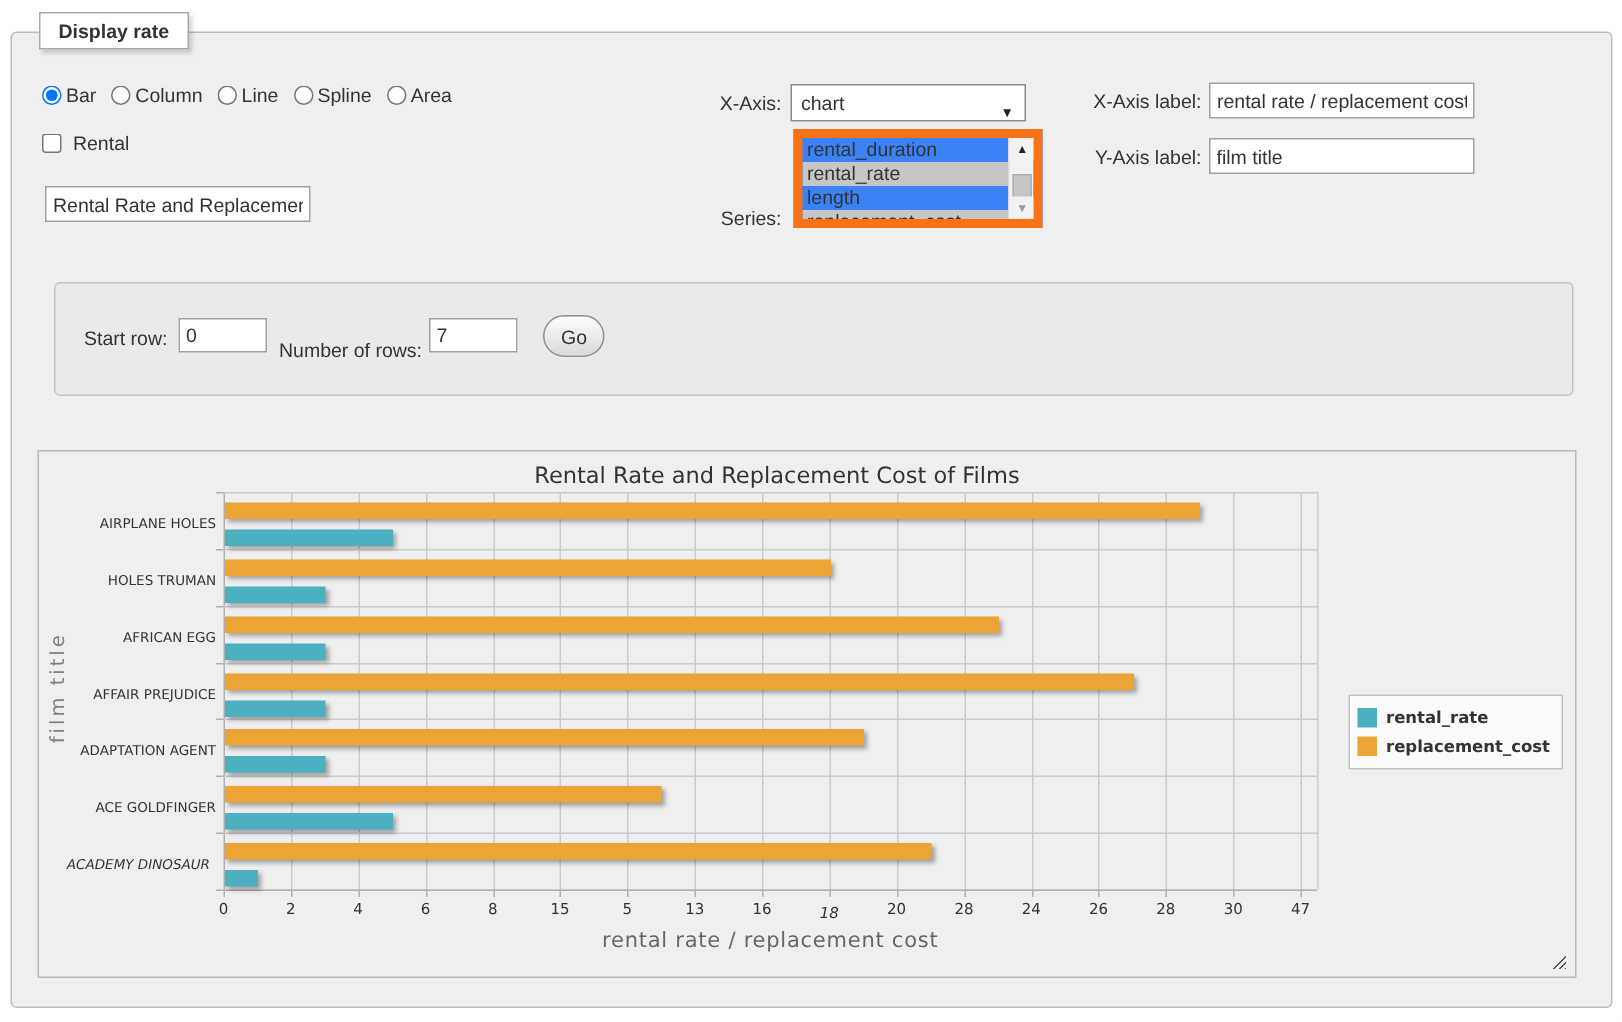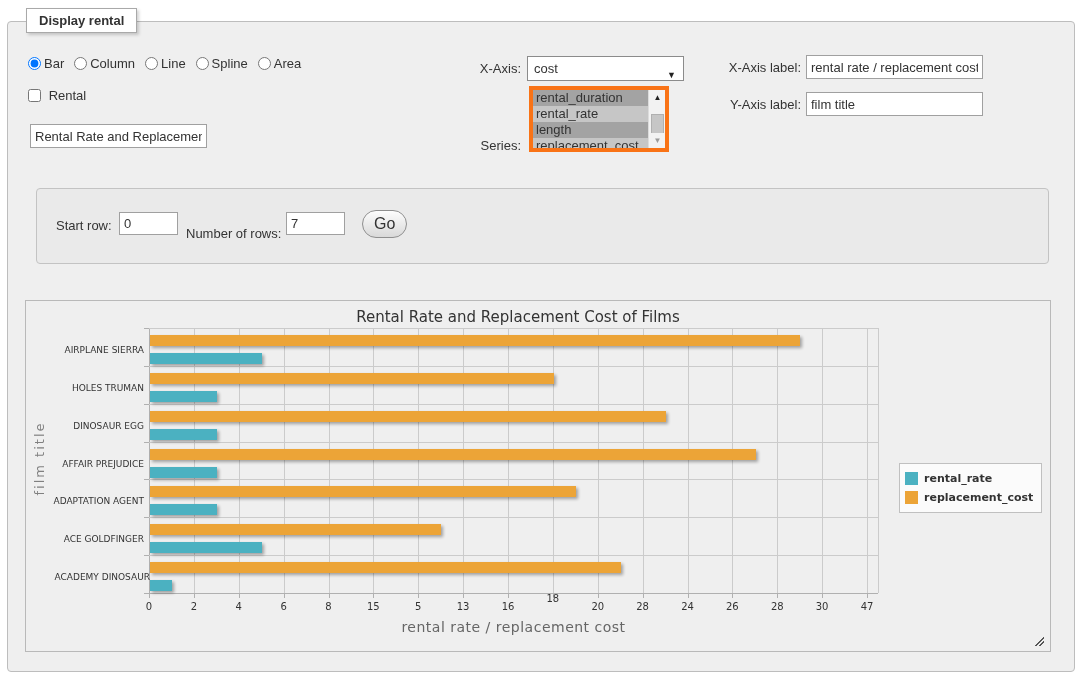--- a/index.html
+++ b/index.html
@@ -27,22 +27,22 @@
 
   .title-input { position: absolute; left: 30px; top: 124px; width: 177px; height: 24px; }
 
   .xaxis-label-text { left: 455px; top: 61px; width: 66px; text-align: right; }
   .x-select { position: absolute; left: 527px; top: 56px; width: 157px; height: 25px;
     background: #fff; border: 1px solid #8b8b8b; font-size: 13px; line-height: 23px;
     padding-left: 6px; cursor: default; }
   .x-select .arrow { position: absolute; right: 7px; top: 7px; font-size: 9px; color: #222; }
 
   .series-label-text { left: 455px; top: 138px; width: 66px; text-align: right; }
-  .series-list { position: absolute; left: 529px; top: 86px; width: 140px; height: 66px;
-    background: #a3a3a3; border: 4px solid #f97316; font-size: 13px; overflow: hidden; }
+  .series-list { position: absolute; left: 529px; top: 86px; width: 166px; height: 66px;
+    background: #3b82f6; border: 6px solid #f97316; font-size: 13px; overflow: hidden; }
   .series-item { height: 16px; line-height: 16px; padding-left: 3px; white-space: nowrap; }
   .series-item.sel { background: #c6c6c6; }
   .series-scroll { position: absolute; right: 0; top: 0; bottom: 0; width: 17px;
     background: #f2f2f2; border-left: 1px solid #dcdcdc; }
   .scroll-btn { position: absolute; left: 0; width: 17px; height: 15px; text-align: center;
     font-size: 8px; line-height: 15px; background: #f2f2f2; }
   .scroll-btn.up { top: 0; color: #222; }
   .scroll-btn.down { bottom: 0; color: #9a9a9a; }
   .scroll-thumb { position: absolute; left: 2px; top: 24px; width: 13px; height: 24px;
     background: #c6c6c6; border: 1px solid #b0b0b0; }
@@ -53,21 +53,21 @@
   .ylabel-input { position: absolute; left: 806px; top: 92px; width: 177px; height: 24px; }
 
   
   .rows-panel { position: absolute; left: 36px; top: 188px; width: 1013px; height: 76px;
     background: #eaeaea; border: 1px solid #c3c3c3; border-radius: 4px; }
   .startrow-label { left: 56px; top: 218px; }
   .startrow-input { position: absolute; left: 119px; top: 212px; width: 59px; height: 23px; }
   .numrows-label { left: 186px; top: 226px; }
   .numrows-input { position: absolute; left: 286px; top: 212px; width: 59px; height: 23px; }
   .go-button { position: absolute; left: 362px; top: 210px; height: 28px; min-width: 39px;
-    border: 1px solid #8f8f8f; border-radius: 14px; font-size: 16px; color: #333;
+    border: 1px solid #8f8f8f; border-radius: 14px; font-size: 13px; color: #333;
     background: linear-gradient(#fdfdfd, #d9d9d9); padding: 0 11px; cursor: pointer;
     font-family: "Liberation Sans", sans-serif; }
 
   
   .chart-box { position: absolute; left: 25px; top: 300px; width: 1026px; height: 352px;
     background: #efefef; border: 1px solid #b9b9b9; }
   .chart-title { position: absolute; left: 0; top: 7px; width: 984px; text-align: center;
     font-size: 15px; color: #333; font-family: "DejaVu Sans", sans-serif; }
   .gridline-v { position: absolute; width: 1px; background: #cbcbcb; }
   .gridline-h { position: absolute; height: 1px; background: #cbcbcb; }
@@ -93,36 +93,36 @@
     font-family: "DejaVu Sans", sans-serif; }
   .resize-handle { position: absolute; right: 6px; bottom: 5px; width: 11px; height: 11px;
     background: repeating-linear-gradient(135deg, #555 0 1px, transparent 1px 3px);
     clip-path: polygon(100% 0, 100% 100%, 0 100%); cursor: se-resize; }
 </style>
 </head>
 <body>
 
 <div class="page">
   <div class="fieldset"></div>
-  <div class="legendbox">Display rental</div>
+  <div class="legendbox">Display rate</div>
 
   <div class="radio-row" id="radio-row"><label><input type="radio" name="chart-type" checked="" style=""><span>Bar</span></label><label><input type="radio" name="chart-type" style=""><span>Column</span></label><label><input type="radio" name="chart-type" style=""><span>Line</span></label><label><input type="radio" name="chart-type" style=""><span>Spline</span></label><label><input type="radio" name="chart-type" style=""><span>Area</span></label></div>
 
   <div class="stacked-row">
     <label>
       <input type="checkbox" id="stacked-cb" style="">
       <span>Rental</span>
     </label>
   </div>
 
   <input type="text" class="title-input" value="Rental Rate and Replacement Cost of Films" style="">
 
   <div class="ctl-label xaxis-label-text">X-Axis:</div>
   <div class="x-select">
-    <span>cost</span>
+    <span>chart</span>
     <span class="arrow">▼</span>
   </div>
 
   <div class="ctl-label series-label-text">Series:</div>
   <div class="series-list" id="series-list">
 
   <div class="series-item">rental_duration</div>
       <div class="series-item sel">rental_rate</div>
       <div class="series-item">length</div>
       <div class="series-item sel">replacement_cost</div>
@@ -183,21 +183,21 @@
       <div class="tick-x" style="left: 392.25px; top: 292px;"></div>
       <div class="xtick-label" style="left: 372.25px; top: 300px;">5</div>
       <div class="gridline-v" style="left: 437.125px; top: 27px; height: 265px;"></div>
       <div class="tick-x" style="left: 437.125px; top: 292px;"></div>
       <div class="xtick-label" style="left: 417.125px; top: 300px;">13</div>
       <div class="gridline-v" style="left: 482px; top: 27px; height: 265px;"></div>
       <div class="tick-x" style="left: 482px; top: 292px;"></div>
       <div class="xtick-label" style="left: 462px; top: 300px;">16</div>
       <div class="gridline-v" style="left: 526.875px; top: 27px; height: 265px;"></div>
       <div class="tick-x" style="left: 526.875px; top: 292px;"></div>
-      <div class="xtick-label" style="left: 506.875px; top: 292px;">18</div>
+      <div class="xtick-label" style="left: 506.875px; top: 303px; font-style: italic;">18</div>
       <div class="gridline-v" style="left: 571.75px; top: 27px; height: 265px;"></div>
       <div class="tick-x" style="left: 571.75px; top: 292px;"></div>
       <div class="xtick-label" style="left: 551.75px; top: 300px;">20</div>
       <div class="gridline-v" style="left: 616.625px; top: 27px; height: 265px;"></div>
       <div class="tick-x" style="left: 616.625px; top: 292px;"></div>
       <div class="xtick-label" style="left: 596.625px; top: 300px;">28</div>
       <div class="gridline-v" style="left: 661.5px; top: 27px; height: 265px;"></div>
       <div class="tick-x" style="left: 661.5px; top: 292px;"></div>
       <div class="xtick-label" style="left: 641.5px; top: 300px;">24</div>
       <div class="gridline-v" style="left: 706.375px; top: 27px; height: 265px;"></div>
@@ -223,35 +223,35 @@
       <div class="tick-y" style="left: 118px; top: 140.571px;"></div>
       <div class="gridline-h" style="left: 123px; top: 178.429px; width: 729px;"></div>
       <div class="tick-y" style="left: 118px; top: 178.429px;"></div>
       <div class="gridline-h" style="left: 123px; top: 216.286px; width: 729px;"></div>
       <div class="tick-y" style="left: 118px; top: 216.286px;"></div>
       <div class="gridline-h" style="left: 123px; top: 254.143px; width: 729px;"></div>
       <div class="tick-y" style="left: 118px; top: 254.143px;"></div>
       <div class="gridline-h" style="left: 123px; top: 292px; width: 729px;"></div>
       <div class="tick-y" style="left: 118px; top: 292px;"></div>
       <div class="axis-line-x" style="left: 123px; top: 292px; width: 729px;"></div>
-      <div class="cat-label" style="left: 6px; top: 44px;">AIRPLANE SIERRA</div>
+      <div class="cat-label" style="left: 6px; top: 44px;">AIRPLANE HOLES</div>
       <div class="bar" style="left: 124px; top: 34px; width: 650.463px; background: rgb(236, 164, 55);"></div>
       <div class="bar" style="left: 124px; top: 52px; width: 111.963px; background: rgb(75, 177, 193);"></div>
       <div class="cat-label" style="left: 6px; top: 81.8571px;">HOLES TRUMAN</div>
       <div class="bar" style="left: 124px; top: 71.8571px; width: 403.651px; background: rgb(236, 164, 55);"></div>
       <div class="bar" style="left: 124px; top: 89.8571px; width: 67.0881px; background: rgb(75, 177, 193);"></div>
-      <div class="cat-label" style="left: 6px; top: 119.714px;">DINOSAUR EGG</div>
+      <div class="cat-label" style="left: 6px; top: 119.714px;">AFRICAN EGG</div>
       <div class="bar" style="left: 124px; top: 109.714px; width: 515.838px; background: rgb(236, 164, 55);"></div>
       <div class="bar" style="left: 124px; top: 127.714px; width: 67.0881px; background: rgb(75, 177, 193);"></div>
       <div class="cat-label" style="left: 6px; top: 157.571px;">AFFAIR PREJUDICE</div>
       <div class="bar" style="left: 124px; top: 147.571px; width: 605.588px; background: rgb(236, 164, 55);"></div>
       <div class="bar" style="left: 124px; top: 165.571px; width: 67.0881px; background: rgb(75, 177, 193);"></div>
       <div class="cat-label" style="left: 6px; top: 195.429px;">ADAPTATION AGENT</div>
       <div class="bar" style="left: 124px; top: 185.429px; width: 426.088px; background: rgb(236, 164, 55);"></div>
       <div class="bar" style="left: 124px; top: 203.429px; width: 67.0881px; background: rgb(75, 177, 193);"></div>
       <div class="cat-label" style="left: 6px; top: 233.286px;">ACE GOLDFINGER</div>
       <div class="bar" style="left: 124px; top: 223.286px; width: 291.463px; background: rgb(236, 164, 55);"></div>
       <div class="bar" style="left: 124px; top: 241.286px; width: 111.963px; background: rgb(75, 177, 193);"></div>
-      <div class="cat-label" style="left: 12px; top: 271.143px;">ACADEMY DINOSAUR</div>
+      <div class="cat-label" style="left: 2px; top: 271.143px; font-style: italic;">ACADEMY DINOSAUR</div>
       <div class="bar" style="left: 124px; top: 261.143px; width: 470.963px; background: rgb(236, 164, 55);"></div>
       <div class="bar" style="left: 124px; top: 279.143px; width: 22.2131px; background: rgb(75, 177, 193);"></div>
     </div>
 </div>
 
 </body></html>

